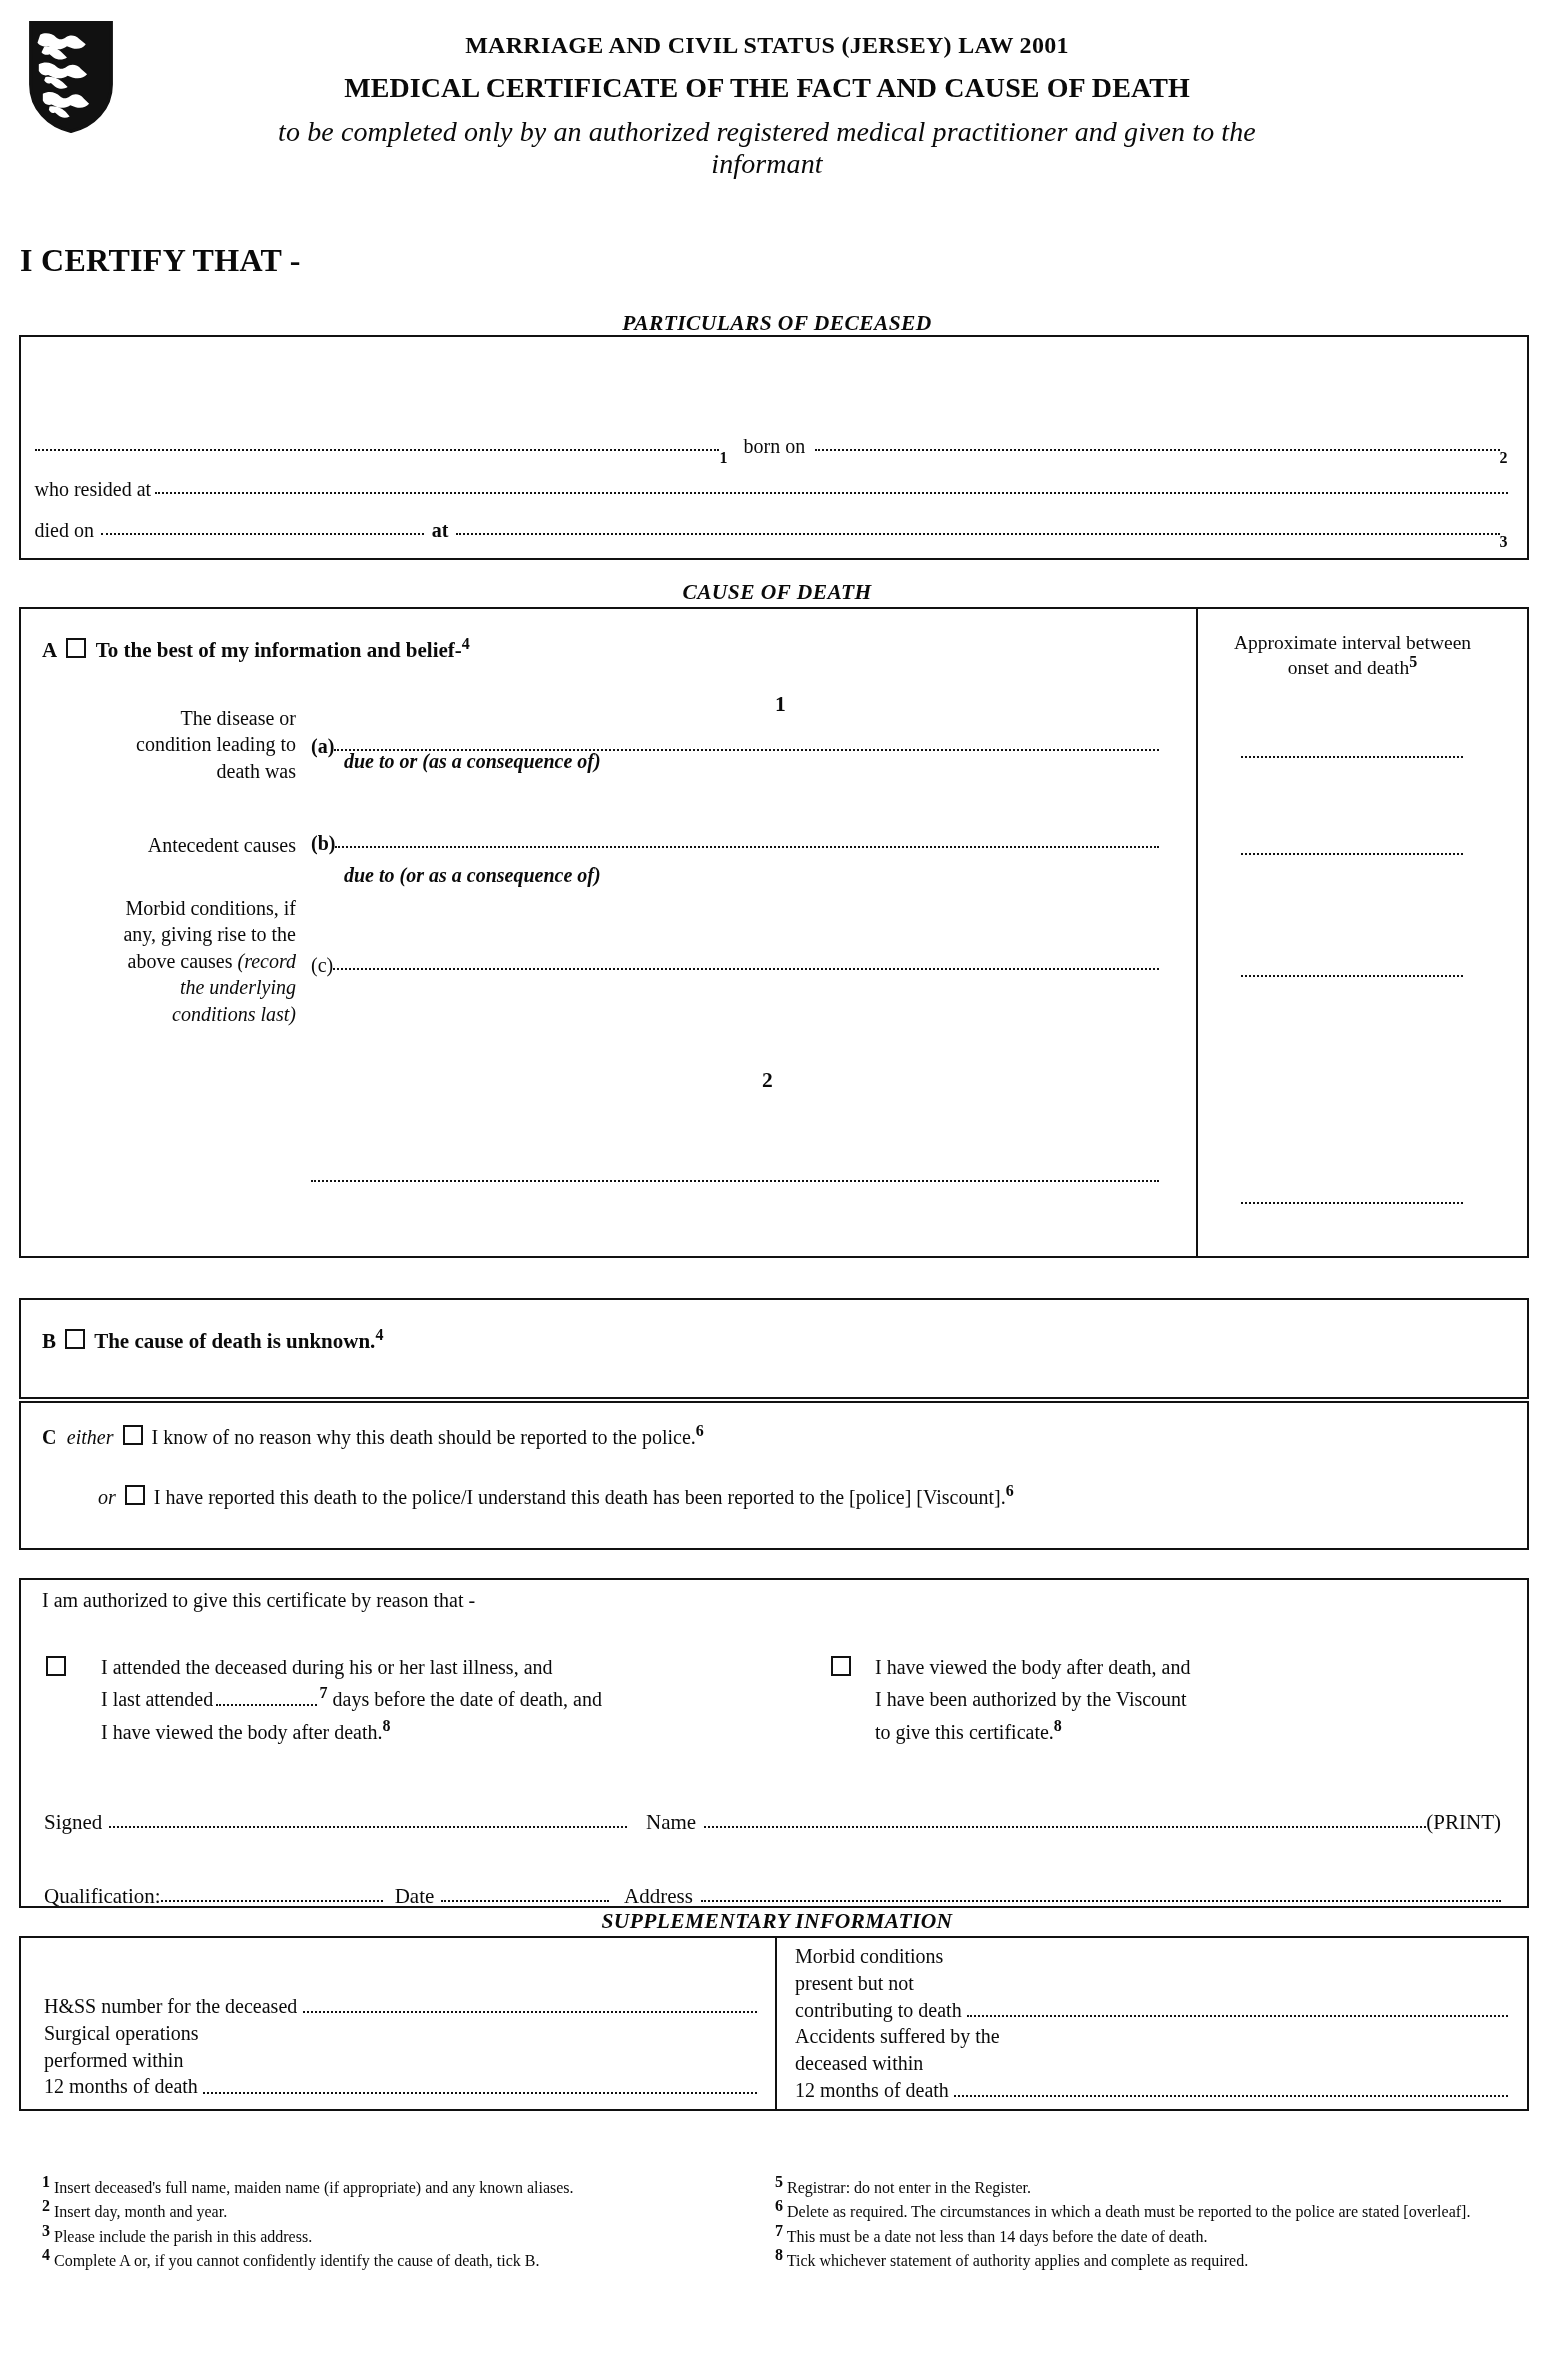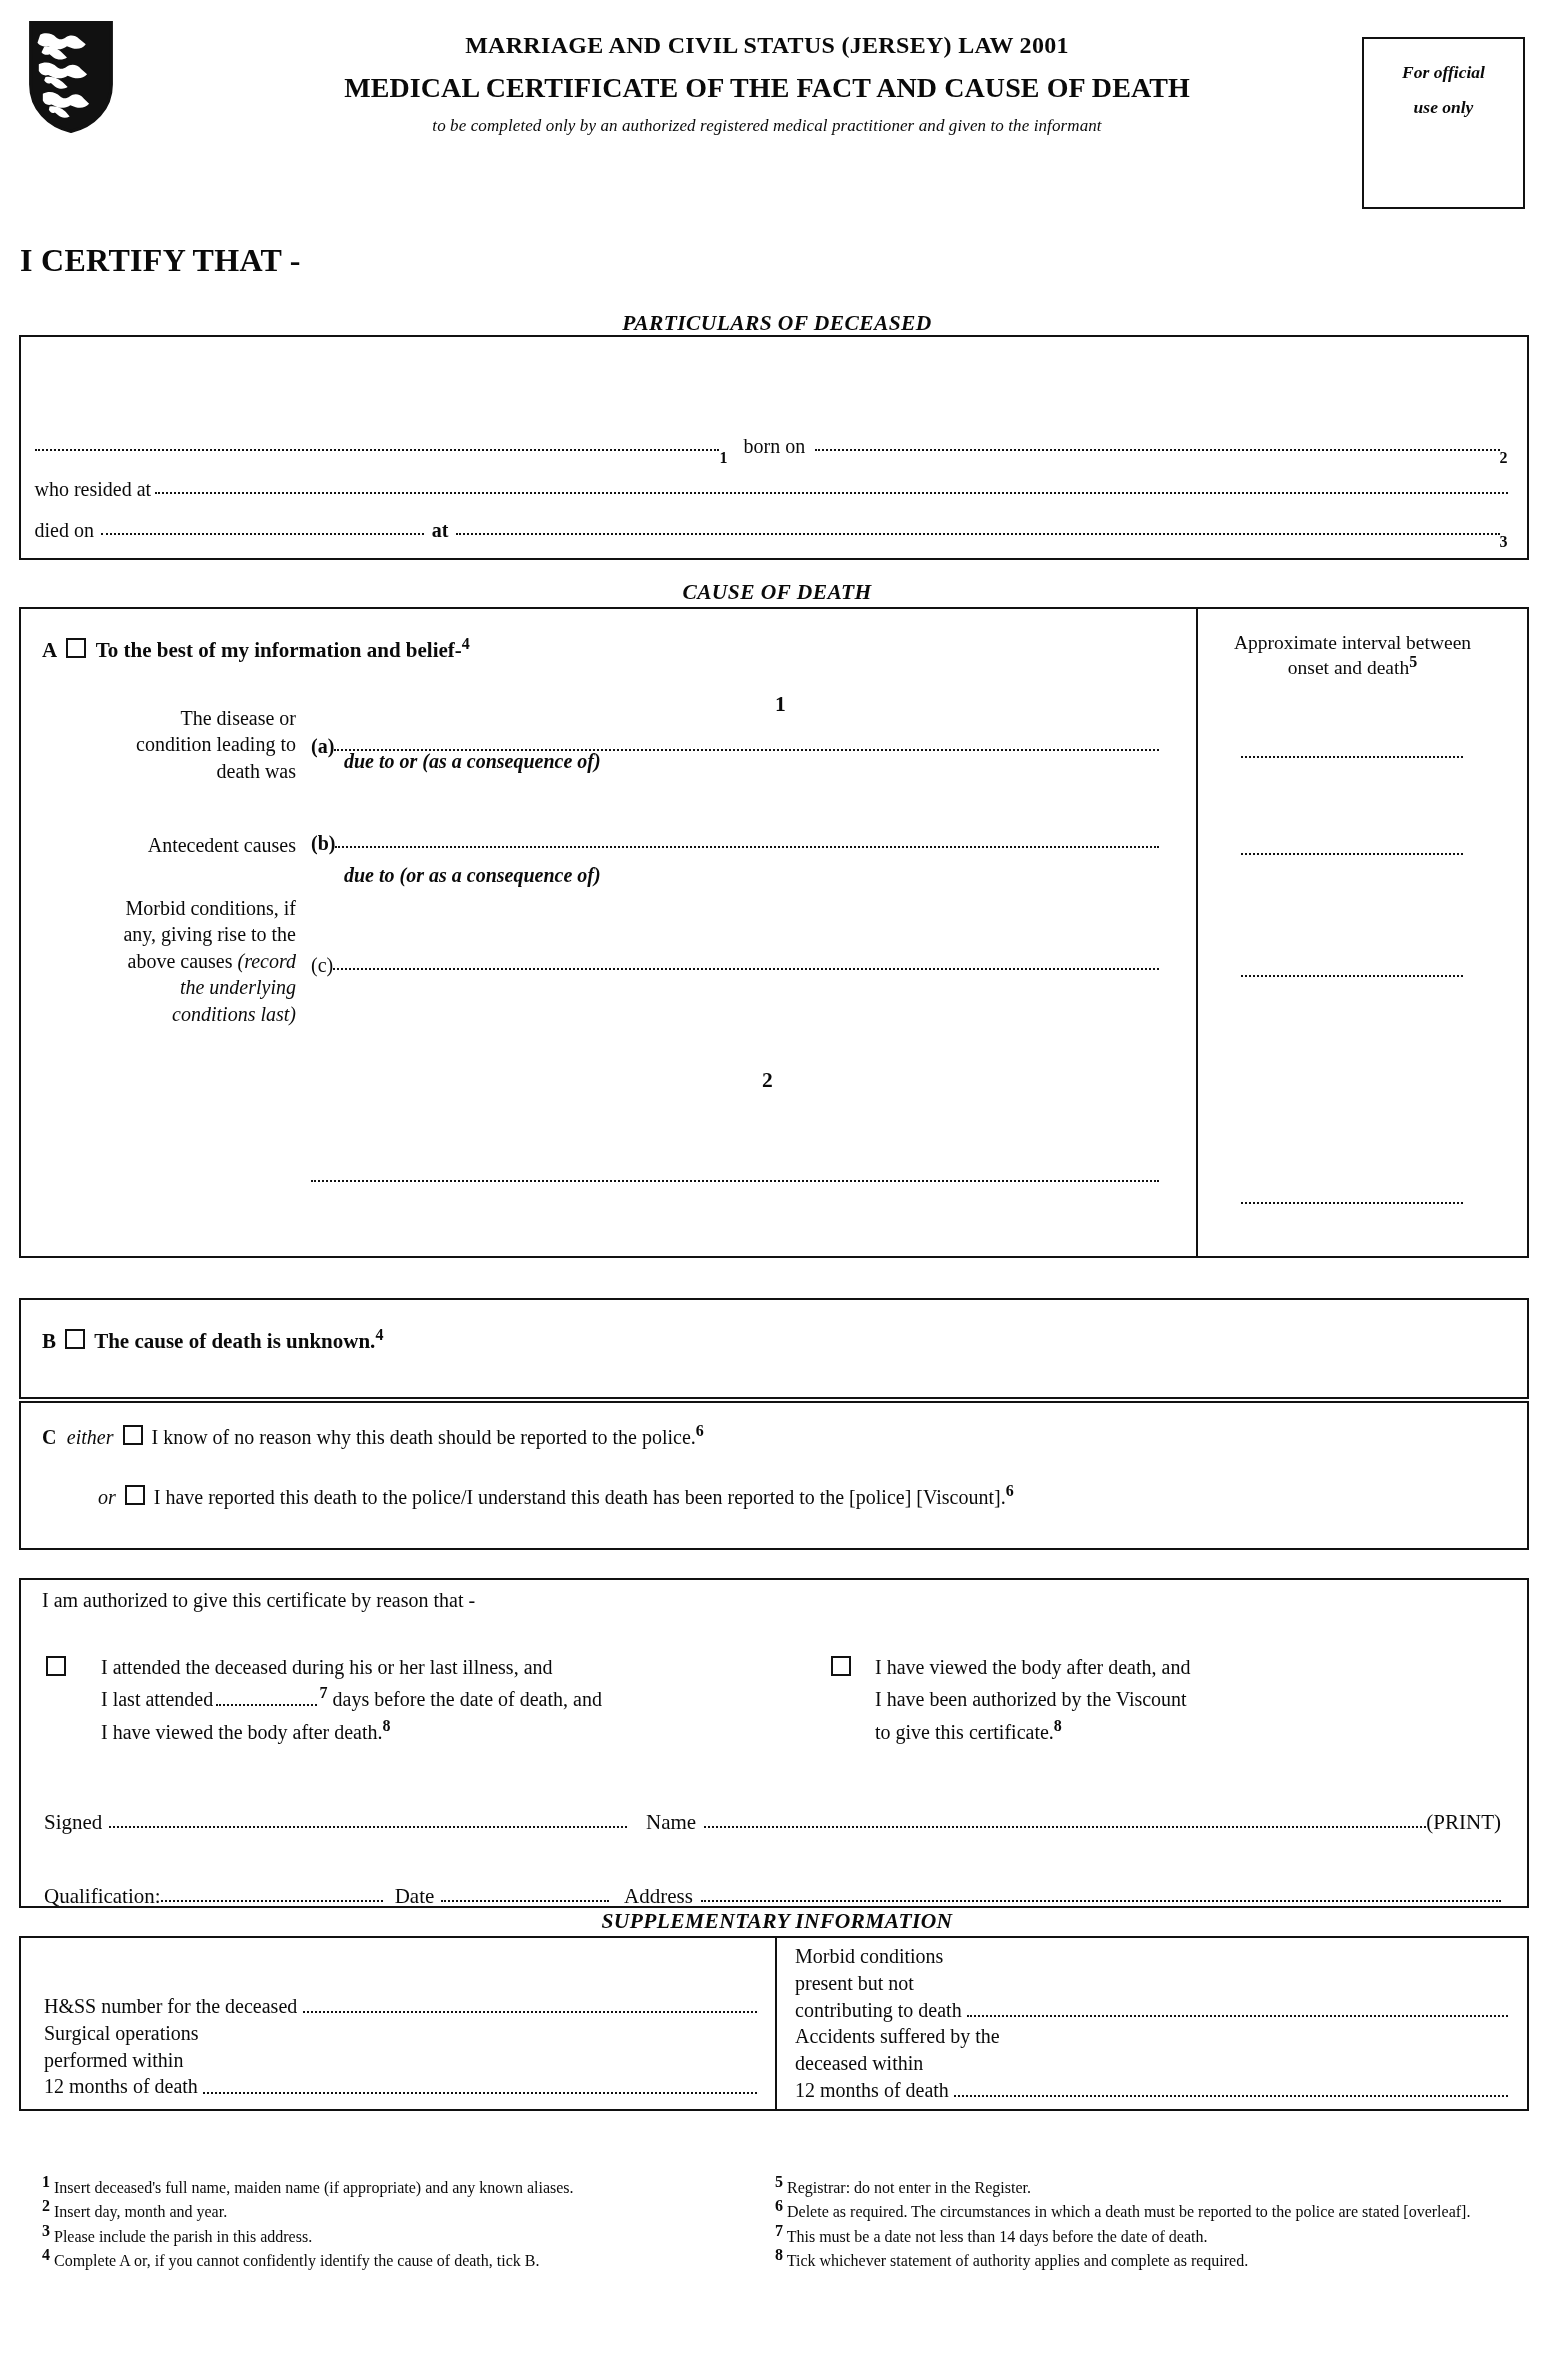--- a/index.html
+++ b/index.html
@@ -60,21 +60,21 @@
   }
   .h-law {
     font-size: 24px; font-weight: bold; text-align: center;
     letter-spacing: 0.3px; margin-bottom: 13px;
   }
   .h-main {
     font-size: 28px; font-weight: bold; text-align: center;
     letter-spacing: 0.1px; margin-bottom: 12px;
   }
   .h-sub {
-    font-size: 17px; font-style: italic; text-align: center;
+    font-size: 28px; font-style: italic; text-align: center;
     letter-spacing: 0.1px;
   }
   #official-box {
     left: 1362px; top: 37px; width: 163px; height: 172px;
     border: 2px solid #111;
     box-sizing: border-box;
     padding-top: 16px;
   }
   #official-box div {
     font-size: 17.5px; font-weight: bold; font-style: italic;
@@ -206,24 +206,20 @@
       </g>
     </svg>
   </div>
 
   <div class="abs" id="header-titles">
     <div class="h-law">MARRIAGE AND CIVIL STATUS (JERSEY) LAW 2001</div>
     <div class="h-main">MEDICAL CERTIFICATE OF THE FACT AND CAUSE OF DEATH</div>
     <div class="h-sub">to be completed only by an authorized registered medical practitioner and given to the informant</div>
   </div>
 
-  <div class="abs fbox" id="official-box">
-    <div>For official</div>
-    <div>use only</div>
-  </div>
 
   <div class="abs" id="certify">I CERTIFY THAT -</div>
 
   <div class="abs caption" id="cap-particulars">PARTICULARS OF DECEASED</div>
 
   <div class="abs fbox" id="box-particulars">
 
     <div class="p-row" style="left:13.5px; top:98px; width:1473px;">
       <span class="dotline">
         <span class="dots" style="max-width:760px;"></span>

